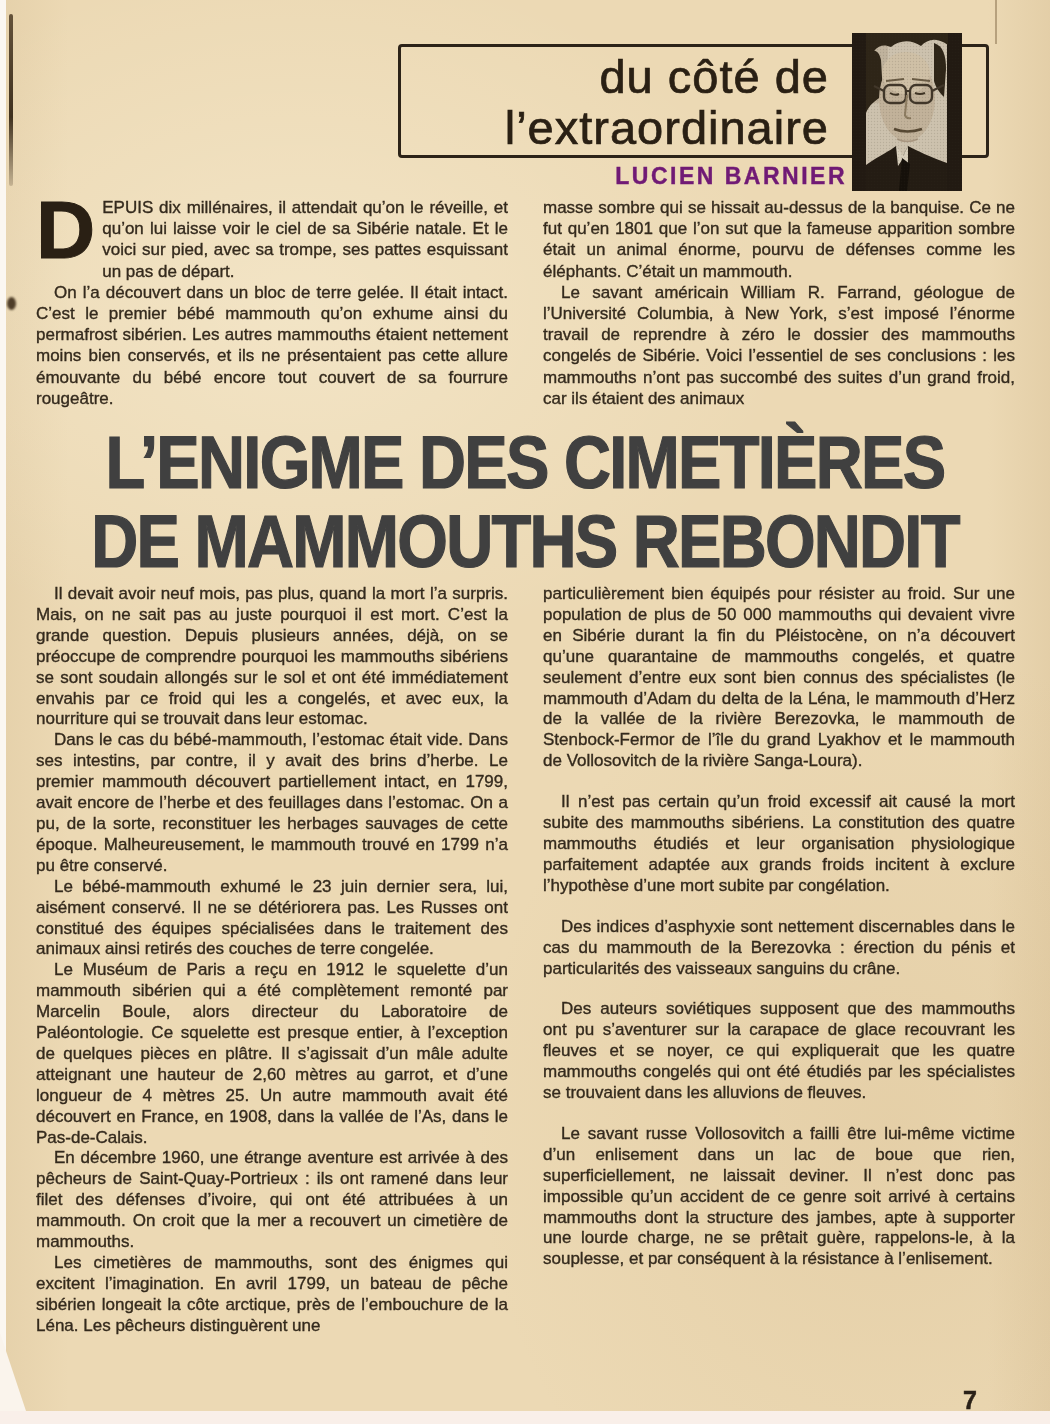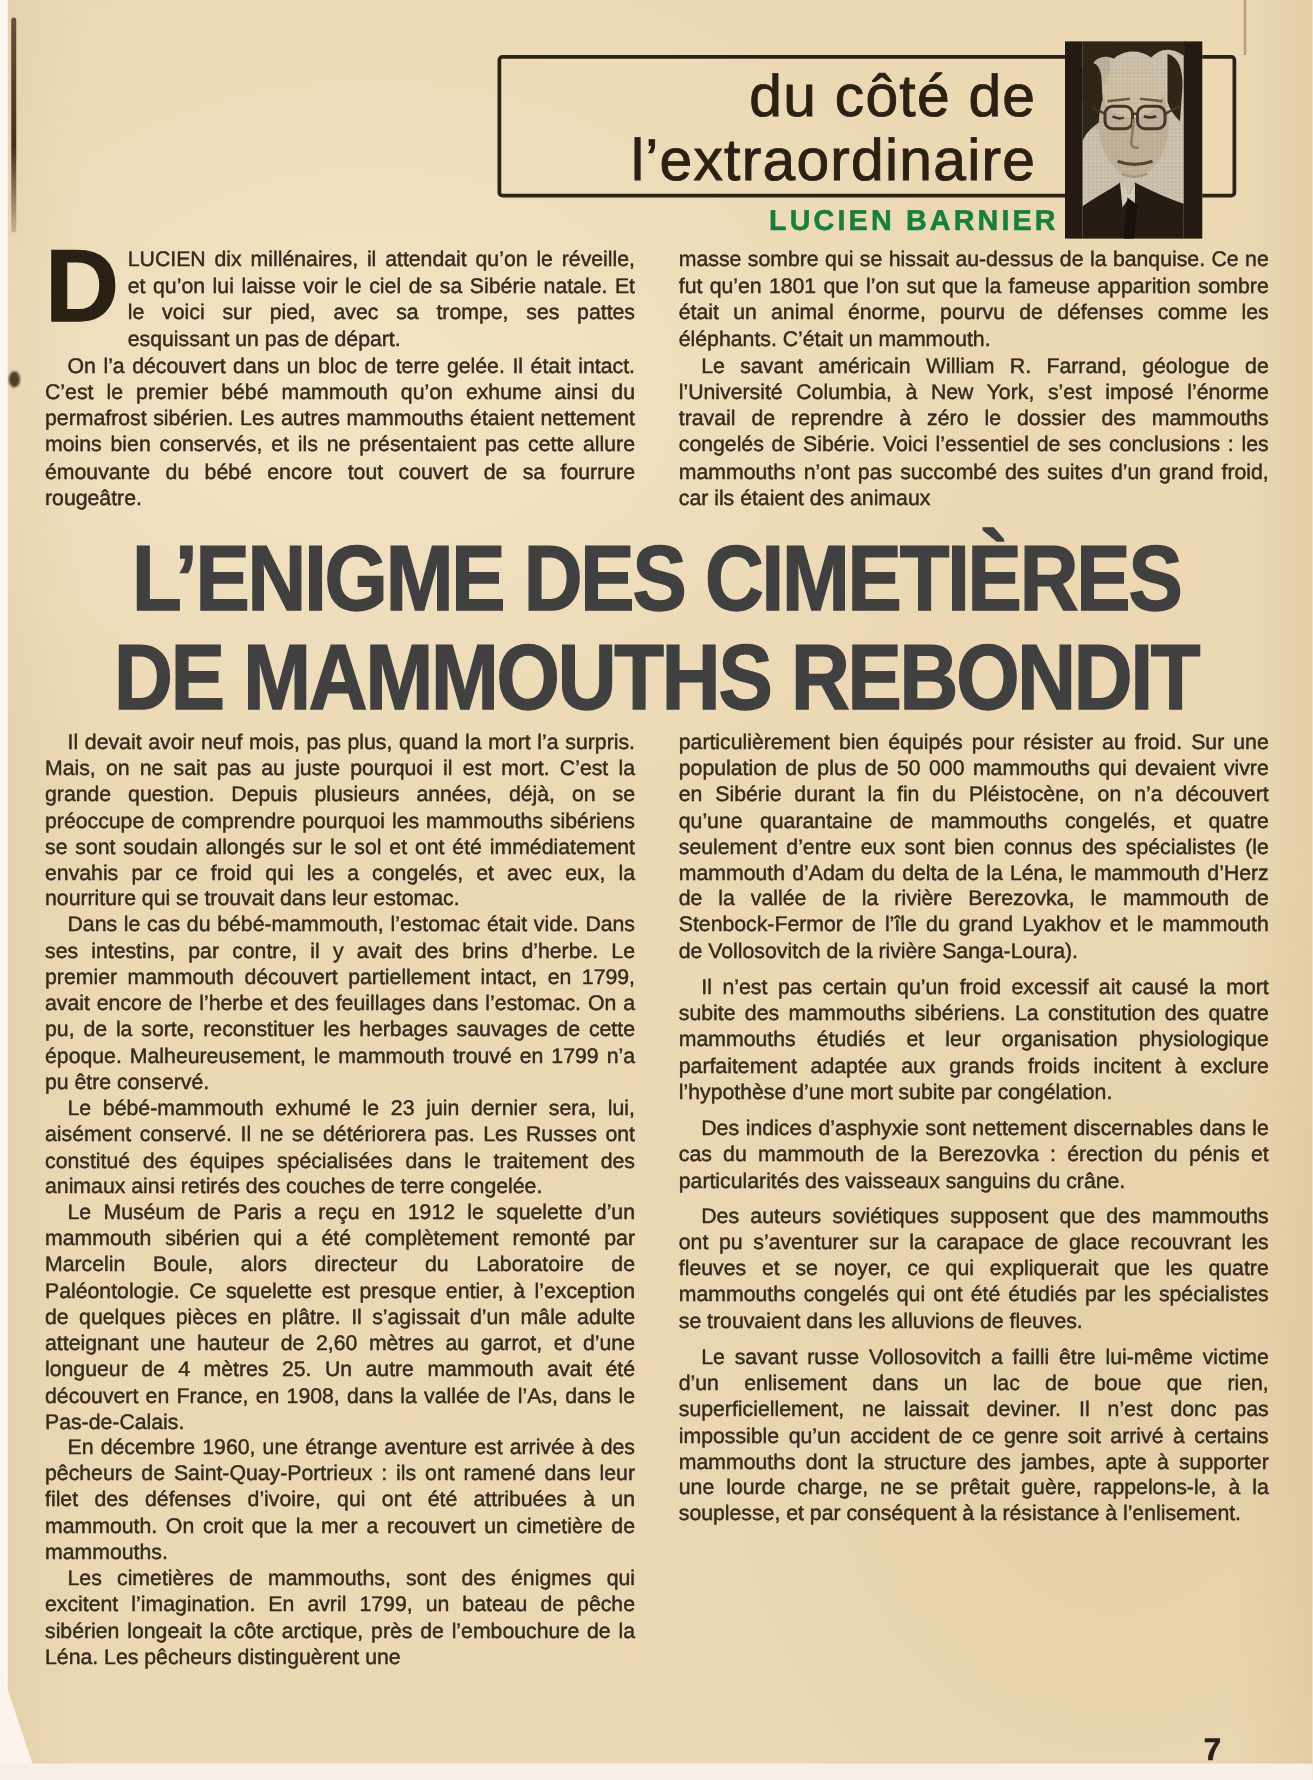--- a/index.html
+++ b/index.html
@@ -28,36 +28,36 @@
 
   
   .header-box{
     position:absolute;left:398px;top:44px;width:591px;height:114px;
     border:3px solid #2c2318;border-radius:4px;
     color:#2a2014;text-align:right;padding:4px 157px 0 0;box-sizing:border-box;
     font-size:47px;line-height:51px;letter-spacing:1px;-webkit-text-stroke:.7px;
   }
   .author{
     position:absolute;left:397px;top:163px;width:450px;text-align:right;
-    font-size:23px;font-weight:bold;letter-spacing:2.5px;color:#15803d;-webkit-text-stroke:.4px;
+    font-size:23px;font-weight:bold;letter-spacing:2.5px;color:#701a75;-webkit-text-stroke:.4px;
   }
   .portrait{position:absolute;left:852px;top:33px;width:110px;height:158px;}
 
   
   .cols{position:absolute;left:36px;width:979px;display:flex;gap:35px;}
   .cols .col{width:472px;}
   .intro{top:197px;}
   .bodytxt{top:584px;}
   .bp{
     margin:0;text-align:justify;color:#342a1d;
     font-size:17px;line-height:21.2px;-webkit-text-stroke:.35px;
   }
   .bodytxt .bp{line-height:20.9px;}
   .ind{text-indent:18px;}
-  .gap{margin-top:8px;}
+  .gap{margin-top:20px;}
   .dropcap{
     float:left;font-size:82px;line-height:62px;height:62px;
     font-weight:bold;color:#2a2014;margin:2px 7px 0 0;letter-spacing:0;
     -webkit-text-stroke:1px;
   }
 
   
   .headline{position:absolute;left:0;top:420px;width:1050px;height:162px;color:#404040;}
   .hl-line{
     position:absolute;left:50%;white-space:nowrap;
@@ -113,21 +113,21 @@
   <path d="M45,106 Q55,111 66,106" stroke="#a99781" stroke-width="1.6" fill="none"></path>
   <path d="M14,158 V132 C28,122 38,118 44,113 L50,125 L56,113 C66,118 78,124 95,130 V158 Z" fill="#241c13"></path>
   <path d="M44,113 L52,124 L46,133 Z" fill="#d8cfbc"></path>
   <path d="M56,113 L50,125 L56,132 Z" fill="#d8cfbc"></path>
   <path d="M50,125 L58,131 L55,158 L47,158 Z" fill="#15100a"></path>
   <rect width="110" height="158" fill="url(#dots)"></rect>
 </svg>
 
 <div class="cols intro">
   <div class="col">
-    <p class="bp"><span class="dropcap">D</span><span>LUCIEN dix millénaires, il attendait qu’on le réveille, et qu’on lui laisse voir le ciel de sa Sibérie natale. Et le voici sur pied, avec sa trompe, ses pattes esquissant un pas de départ.</span></p>
+    <p class="bp"><span class="dropcap">D</span><span>EPUIS dix millénaires, il attendait qu’on le réveille, et qu’on lui laisse voir le ciel de sa Sibérie natale. Et le voici sur pied, avec sa trompe, ses pattes esquissant un pas de départ.</span></p>
     <p class="bp ind">On l’a découvert dans un bloc de terre gelée. Il était intact. C’est le premier bébé mammouth qu’on exhume ainsi du permafrost sibérien. Les autres mammouths étaient nettement moins bien conservés, et ils ne présentaient pas cette allure émouvante du bébé encore tout couvert de sa fourrure rougeâtre.</p>
   </div>
   <div class="col">
     <p class="bp">masse sombre qui se hissait au-dessus de la banquise. Ce ne fut qu’en 1801 que l’on sut que la fameuse apparition sombre était un animal énorme, pourvu de défenses comme les éléphants. C’était un mammouth.</p>
     <p class="bp ind">Le savant américain William R. Farrand, géologue de l’Université Columbia, à New York, s’est imposé l’énorme travail de reprendre à zéro le dossier des mammouths congelés de Sibérie. Voici l’essentiel de ses conclusions : les mammouths n’ont pas succombé des suites d’un grand froid, car ils étaient des animaux</p>
   </div>
 </div>
 
 <div class="headline">
   <div class="hl-line hl-1">L’ENIGME DES CIMETIÈRES</div>

